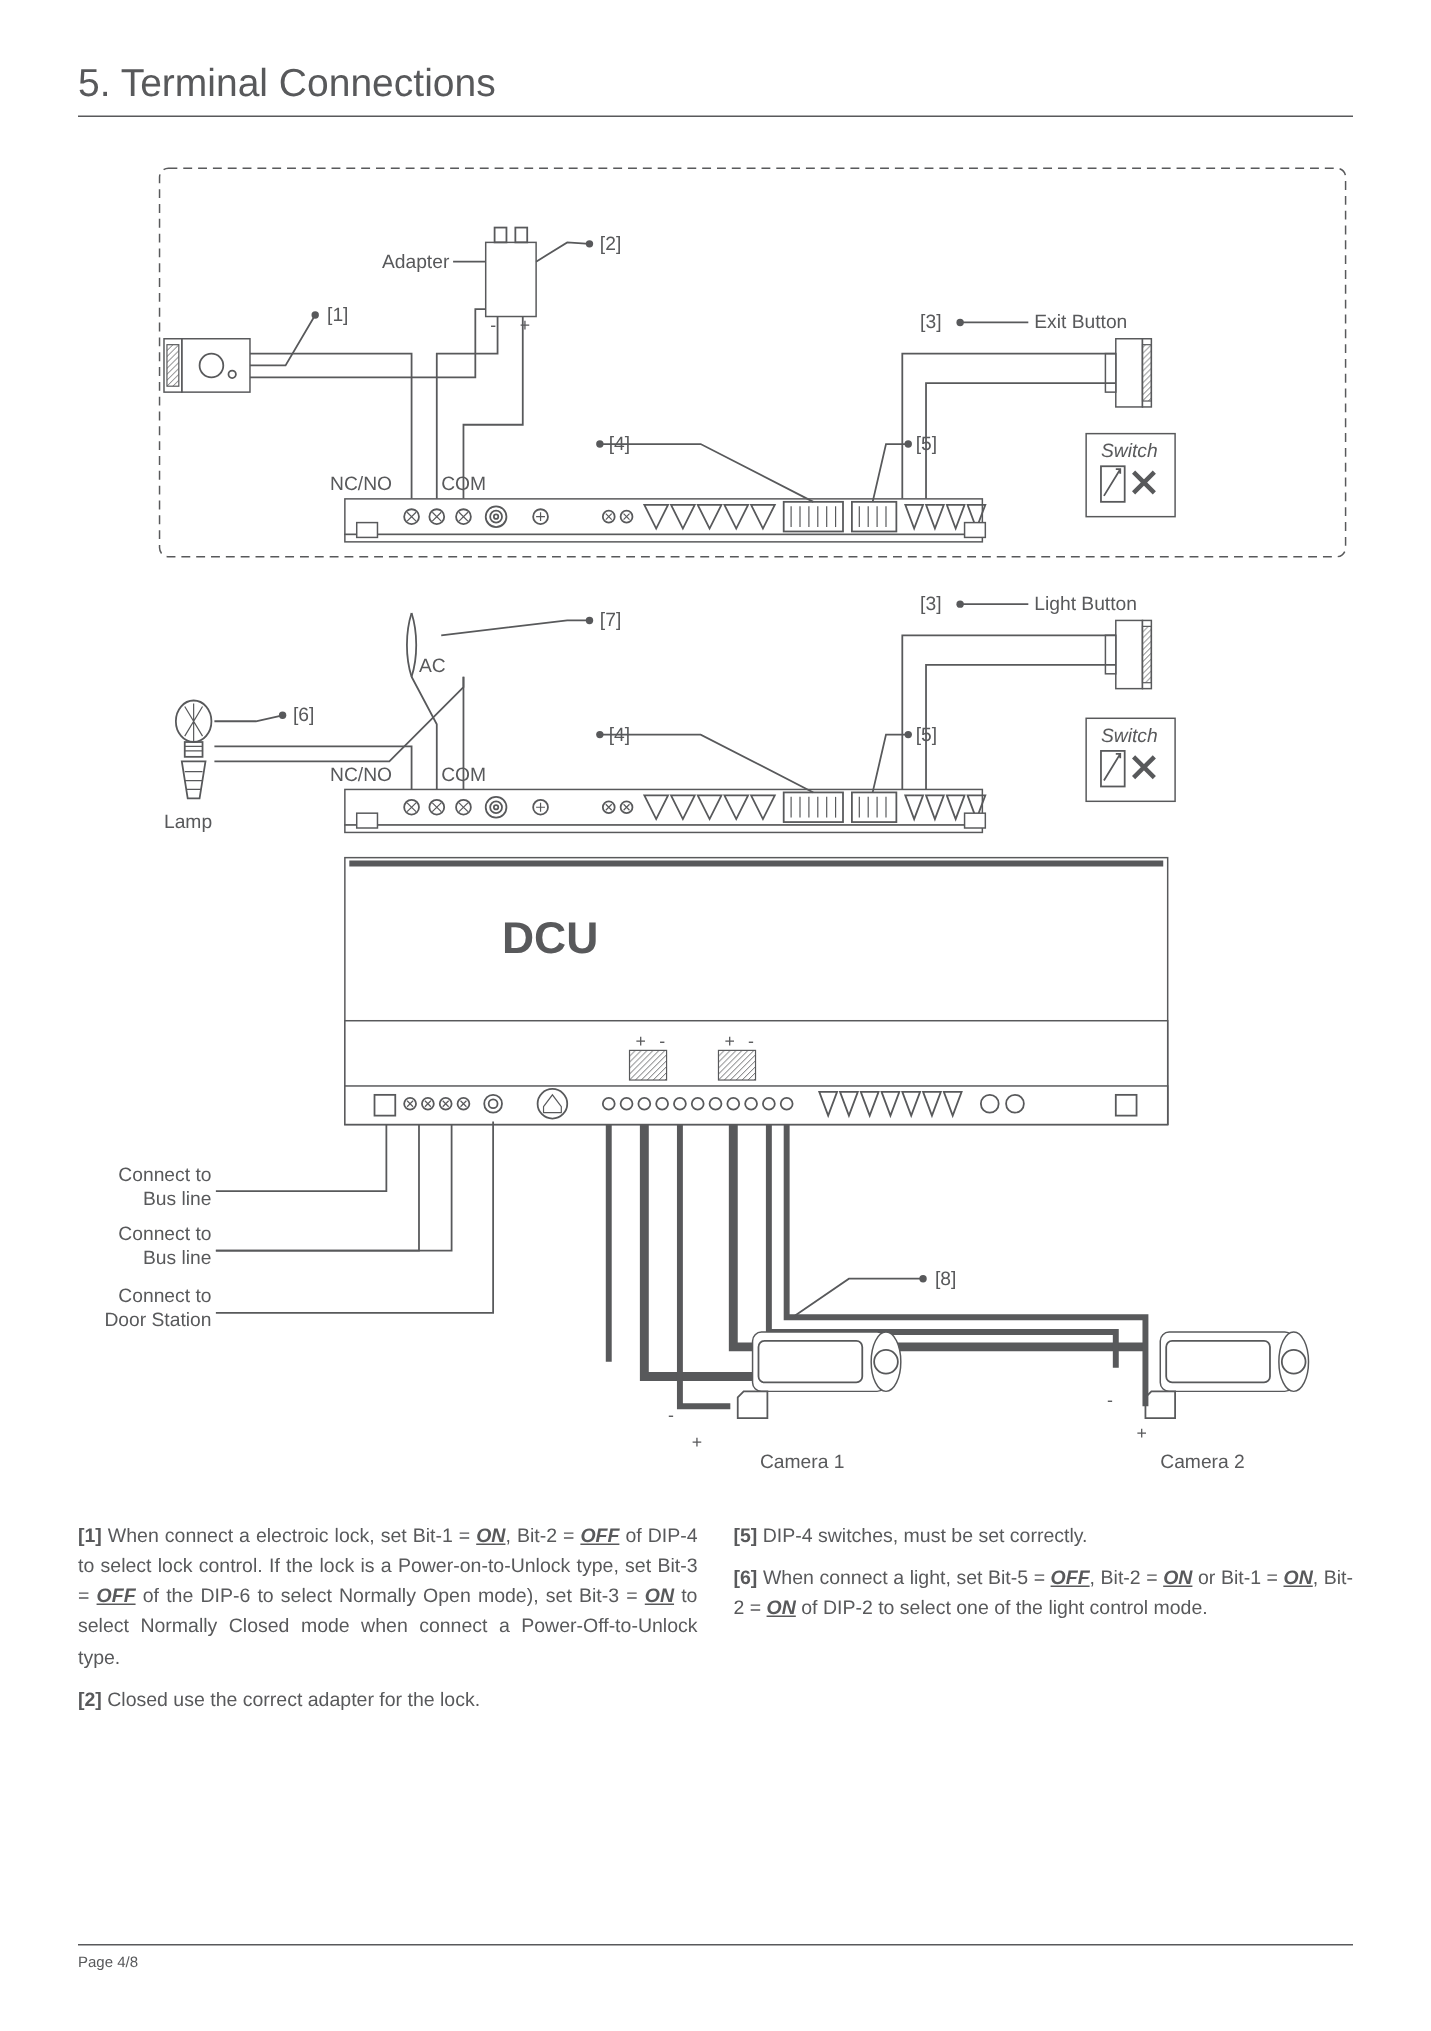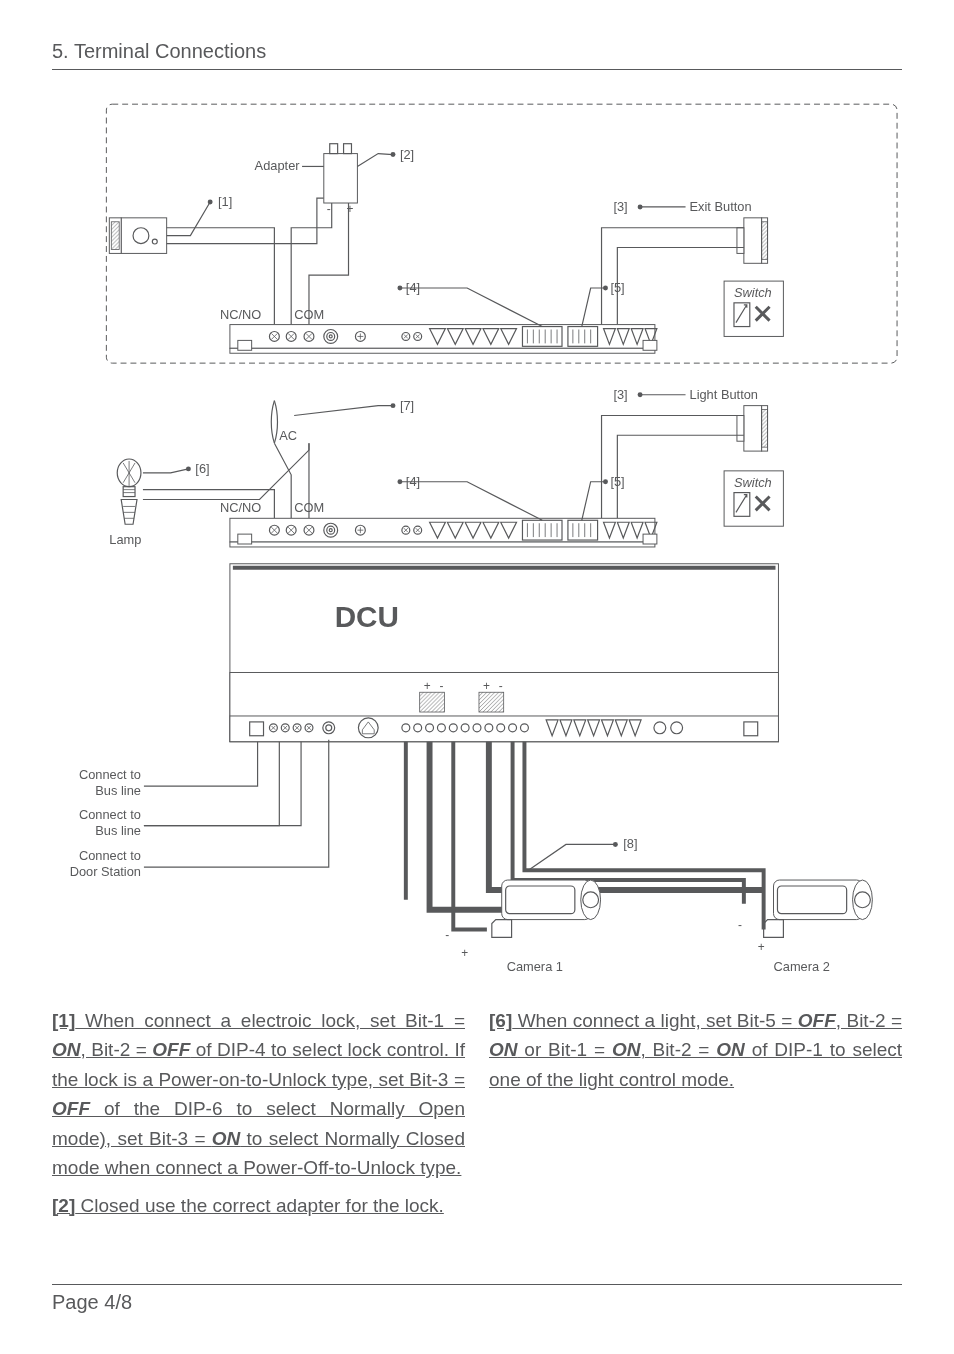--- a/index.html
+++ b/index.html
@@ -7,52 +7,51 @@
     margin: 0;
     padding: 40px 52px;
     font-family: Arial, Helvetica, sans-serif;
     color: #58595b;
     background: #fff;
     width: 954px;
     height: 1354px;
     position: relative;
   }
   .heading {
-    font-size: 20px;
+    font-size: 26px;
     font-weight: 400;
     border-bottom: 1px solid #58595b;
     padding-bottom: 6px;
     margin-bottom: 24px;
   }
   .diagram-wrap {
     width: 100%;
     height: 900px;
     position: relative;
     margin-bottom: 12px;
   }
   svg { width: 100%; height: 100%; }
   .notes {
     display: flex;
     gap: 24px;
-    font-size: 19px;
+    font-size: 13px;
     line-height: 1.55;
-    text-decoration: underline;
   }
   .notes .col { flex: 1; text-align: justify; }
   .notes p { margin: 0 0 8px 0; }
   .b { font-weight: bold; }
   .uon { font-style: italic; font-weight: bold; text-decoration: underline; }
   .footer {
     position: absolute;
     bottom: 40px;
     left: 52px;
     right: 52px;
     border-top: 1px solid #58595b;
     padding-top: 6px;
-    font-size: 20px;
+    font-size: 10px;
   }
   svg text { fill: #58595b; font-family: Arial, Helvetica, sans-serif; }
   .tlab { font-size: 13px; }
   .tital { font-size: 13px; font-style: italic; }
   .tsmall { font-size: 12px; }
   .dcu { font-size: 30px; font-weight: bold; }
   .mainline { stroke:#58595b; stroke-width:1.2; fill:none; }
   .thick { stroke:#58595b; stroke-width:4; fill:none; }
   .thick6 { stroke:#58595b; stroke-width:6; fill:none; }
   .thin { stroke:#58595b; stroke-width:0.8; fill:none; }
@@ -420,18 +419,21 @@
   <div class="col">
     <p>
       <span class="b">[1]</span><span> When connect a electroic lock, set Bit-1 = </span><span class="uon">ON</span><span>, Bit-2 = </span><span class="uon">OFF</span><span> of DIP-4 to select lock control. If the lock is a Power-on-to-Unlock type, set Bit-3 = </span><span class="uon">OFF</span><span> of the DIP-6 to select Normally Open mode), set Bit-3 = </span><span class="uon">ON</span><span> to select Normally Closed mode when connect a Power-Off-to-Unlock type.</span>
     </p>
     <p>
       <span class="b">[2]</span><span> Closed use the correct adapter for the lock.</span>
     </p>
   </div>
   <div class="col">
     <p>
-      <span class="b">[6]</span><span> When connect a light, set Bit-5 = </span><span class="uon">OFF</span><span>, Bit-2 = </span><span class="uon">ON</span><span> or Bit-1 = </span><span class="uon">ON</span><span>, Bit-2 = </span><span class="uon">ON</span><span> of DIP-1 to select one of the light control mode.</span>
+      <span class="b">[5]</span><span> DIP-4 switches, must be set correctly.</span>
+    </p>
+    <p>
+      <span class="b">[6]</span><span> When connect a light, set Bit-5 = </span><span class="uon">OFF</span><span>, Bit-2 = </span><span class="uon">ON</span><span> or Bit-1 = </span><span class="uon">ON</span><span>, Bit-2 = </span><span class="uon">ON</span><span> of DIP-2 to select one of the light control mode.</span>
     </p>
   </div>
 </div>
 
 <div class="footer">Page  4/8</div>
 
 </body></html>

